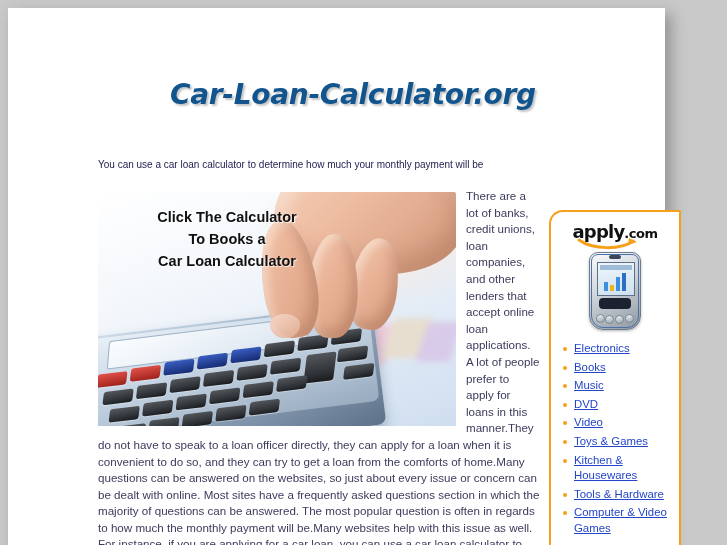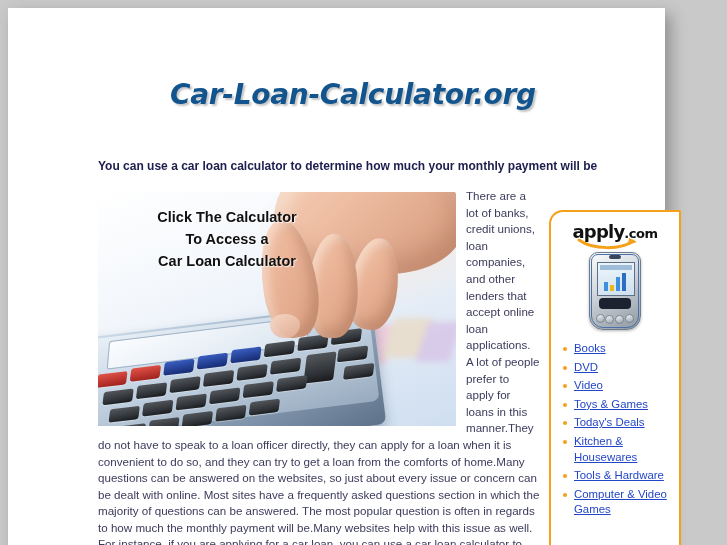--- a/index.html
+++ b/index.html
@@ -49,22 +49,22 @@
     white-space: nowrap;
   }
 
   
   .headline {
     position: absolute;
     left: 68px;
     top: 129px;
     width: 560px;
     font-family: "Liberation Sans", sans-serif;
-    font-size: 12px;
-    font-weight: bold;
+    font-size: 10px;
+    font-weight: normal;
     color: #1d1d4e;
     white-space: nowrap;
   }
 
   
   .article {
     position: absolute;
     left: 68px;
     top: 158px;
     width: 442px;
@@ -414,21 +414,21 @@
         <div class="hand">
           <div class="palm"></div>
           <div class="knuckle f-ring"></div>
           <div class="knuckle f-mid"></div>
           <div class="knuckle f-index"></div>
           <div class="nail"></div>
         </div>
 
         <div class="overlay-text">
           <div>Click The Calculator</div>
-          <div>To Access a</div>
+          <div>To Books a</div>
           <div>Car Loan Calculator</div>
         </div>
       </div>
 
       <p><span>There are a lot of banks, credit unions, loan companies, and other lenders that accept online loan applications. A lot of people prefer to apply for loans in this manner.They do not have to speak to a loan officer directly, they can apply for a loan when it is convenient to do so, and they can try to get a loan from the comforts of home.Many questions can be answered on the websites, so just about every issue or concern can be dealt with online. Most sites have a frequently asked questions section in which the majority of questions can be answered. The most popular question is often in regards to how much the monthly payment will be.Many websites help with this issue as well. For instance, if you are applying for a car loan, you can use a </span><a class="inline-link" href="#">car loan calculator</a><span> to determine how much your monthly payment will be, providing you are approved for the loan that you are applying for.</span></p>
 
     </div>
 
     <div class="amazon-box">
       <div class="amazon-logo">
@@ -451,25 +451,26 @@
           <div class="bar b4"></div>
         </div>
         <div class="inkarea"></div>
         <div class="btn p1"></div>
         <div class="btn p2"></div>
         <div class="btn p3"></div>
         <div class="btn p4"></div>
       </div>
 
       <ul class="amz-list">
+        <li><a href="#">Electronics</a></li>
         <li><a href="#">Books</a></li>
+        <li><a href="#">Music</a></li>
         <li><a href="#">DVD</a></li>
         <li><a href="#">Video</a></li>
         <li><a href="#">Toys &amp; Games</a></li>
-        <li><a href="#">Today's Deals</a></li>
         <li><a href="#">Kitchen &amp; Housewares</a></li>
         <li><a href="#">Tools &amp; Hardware</a></li>
         <li><a href="#">Computer &amp; Video Games</a></li>
       </ul>
     </div>
 
   </div>
 </div>
 
 </body></html>

